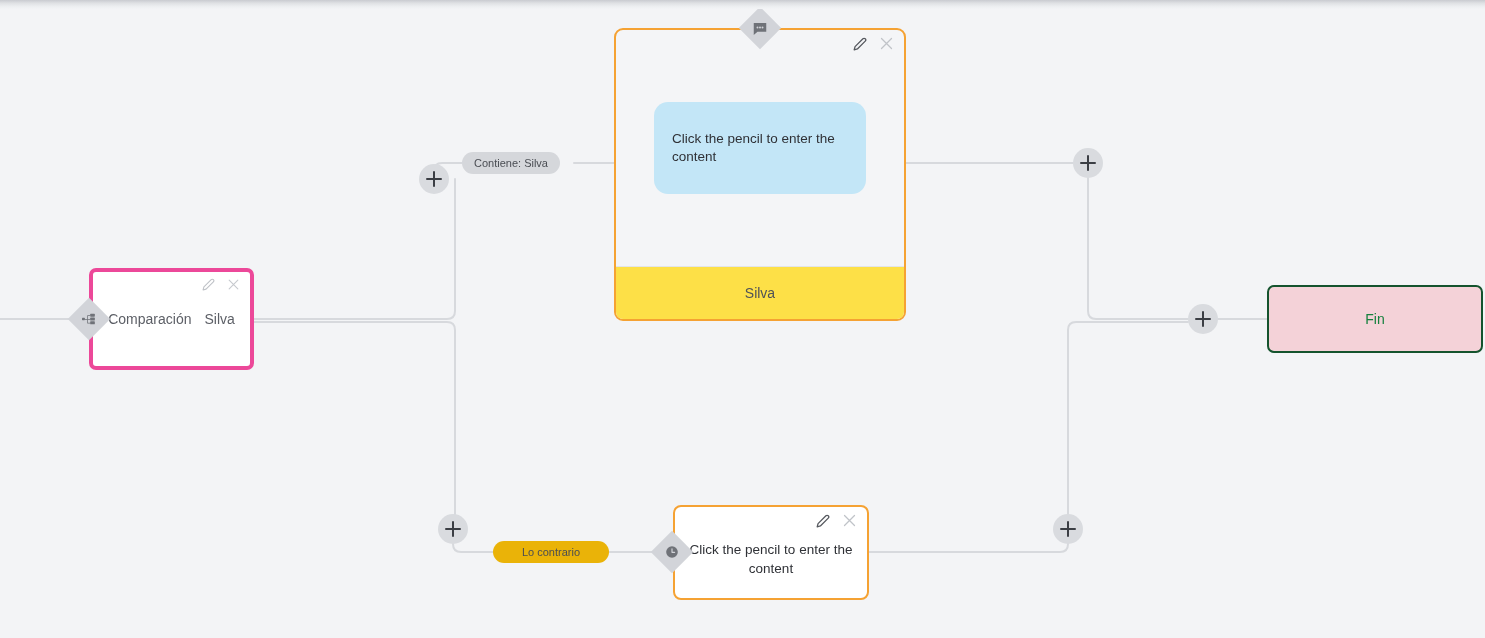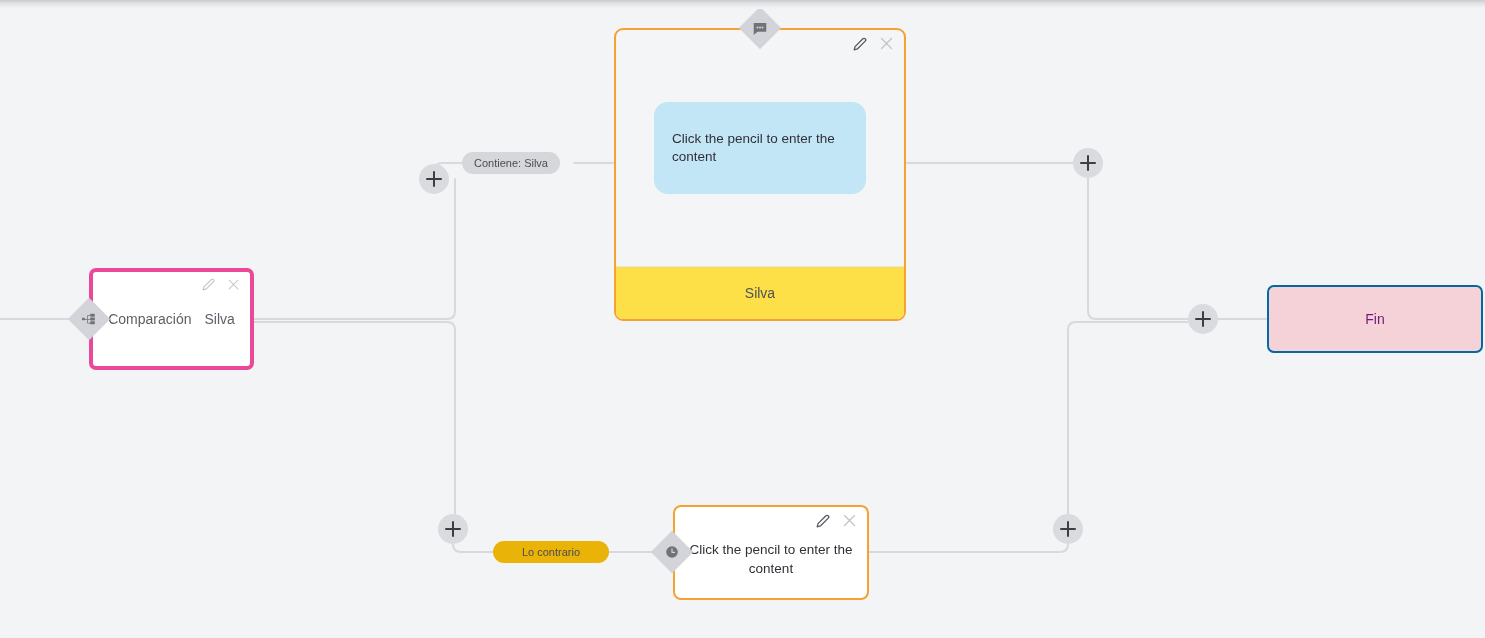--- a/index.html
+++ b/index.html
@@ -215,27 +215,27 @@
     margin-top: 14px;
   }
 
   
   #node-fin {
     left: 1267px;
     top: 285px;
     width: 216px;
     height: 68px;
     background: #f4d2d8;
-    border: 2px solid #0369a1;
+    border: 2px solid #14532d;
     border-radius: 7px;
     display: flex;
     align-items: center;
     justify-content: center;
     font-size: 14px;
-    color: #701a75;
+    color: #15803d;
   }
 </style>
 </head>
 <body>
 
 <div id="canvas">
 
   <svg id="edges" viewBox="0 0 1485 638" xmlns="http://www.w3.org/2000/svg">
 
     <path class="edge" d="M 0 319 L 74 319"></path>

